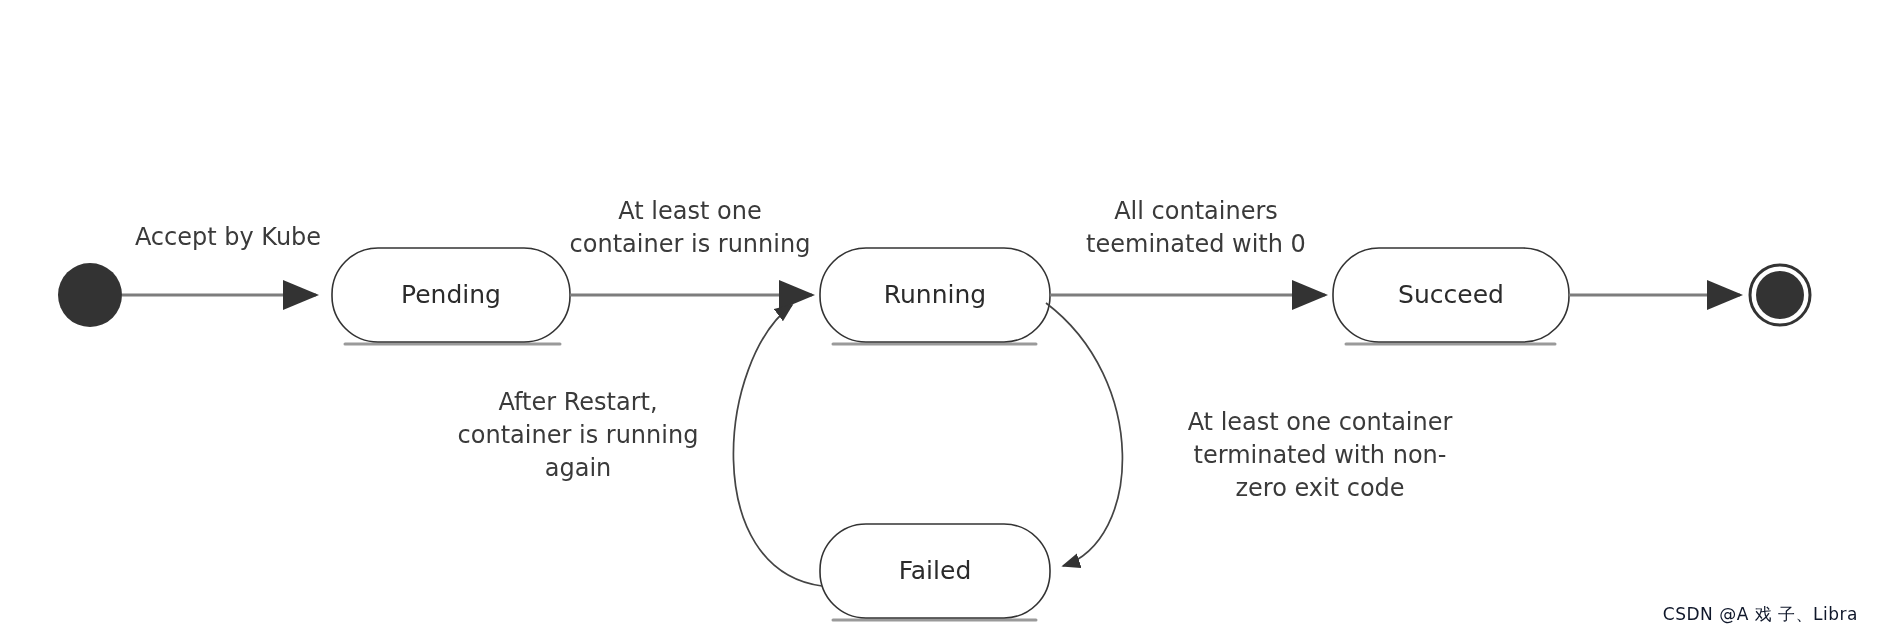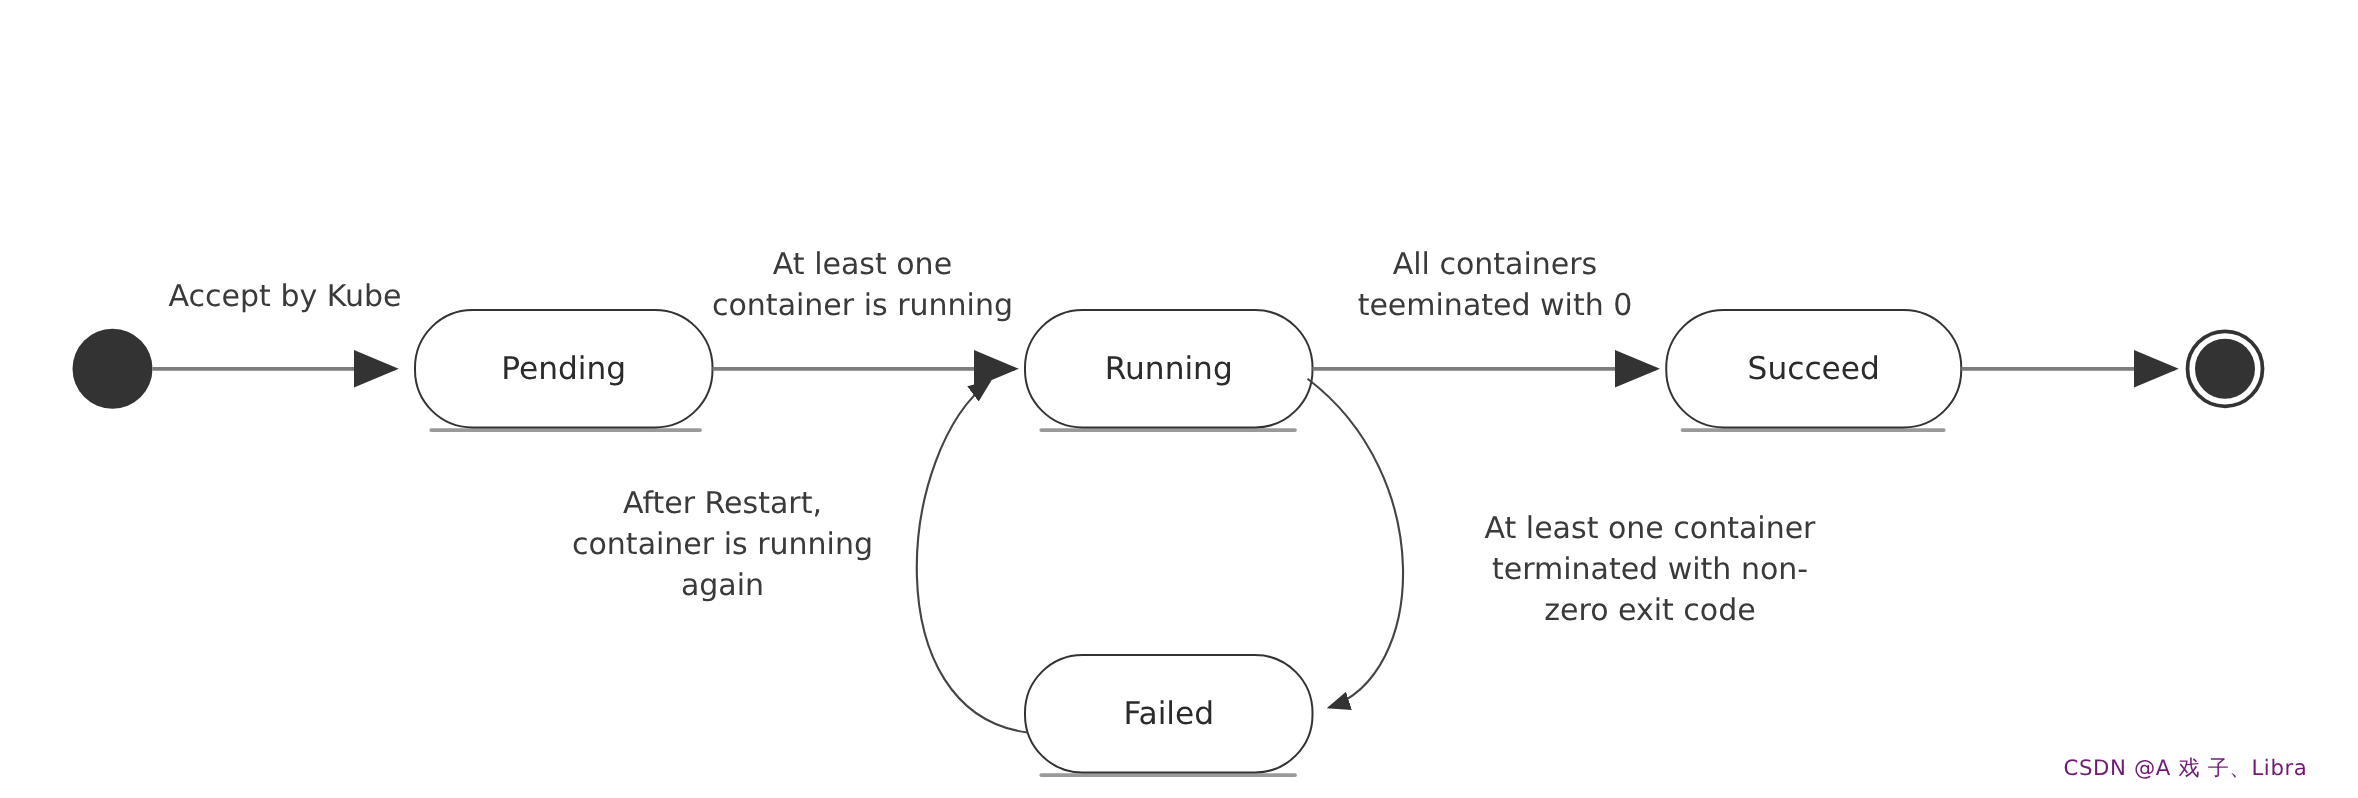--- a/index.html
+++ b/index.html
@@ -68,25 +68,25 @@
     stroke-width: 3;
   }
   .end-node-inner {
     fill: #333333;
   }
   .arrow-head {
     fill: #333333;
   }
   .watermark {
     position: absolute;
-    right: 40px;
+    right: 28px;
     bottom: 12px;
     font-family: "DejaVu Sans", "Liberation Sans", sans-serif;
     font-size: 17px;
-    color: #701a75;
+    color: #0f172a;
     letter-spacing: 0.5px;
     white-space: nowrap;
     user-select: none;
   }
 </style>
 </head>
 <body>
 
 <div id="diagram-root">
 

